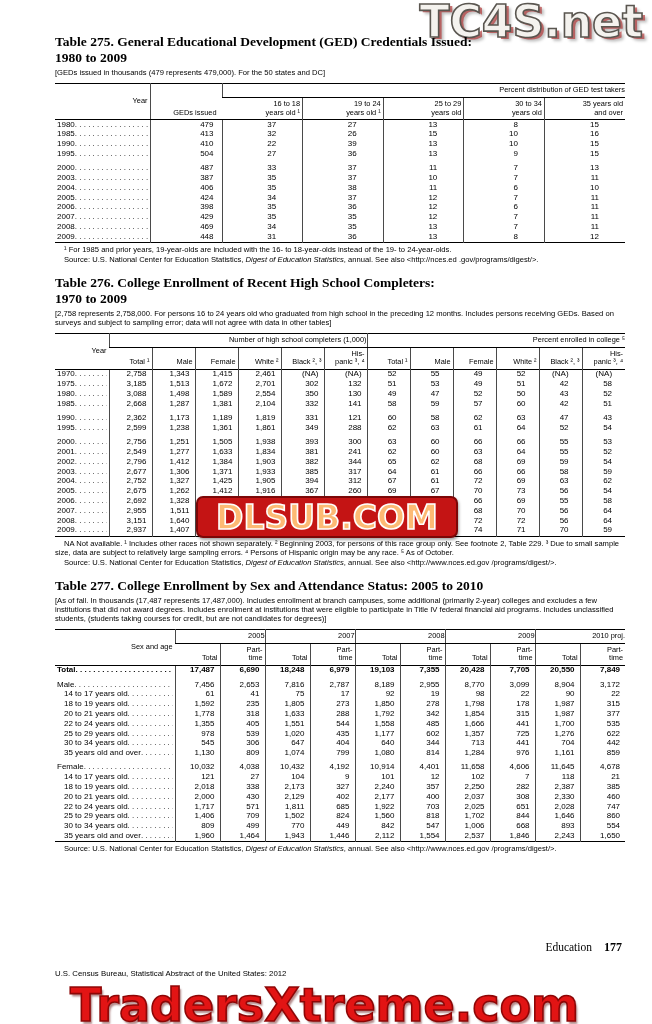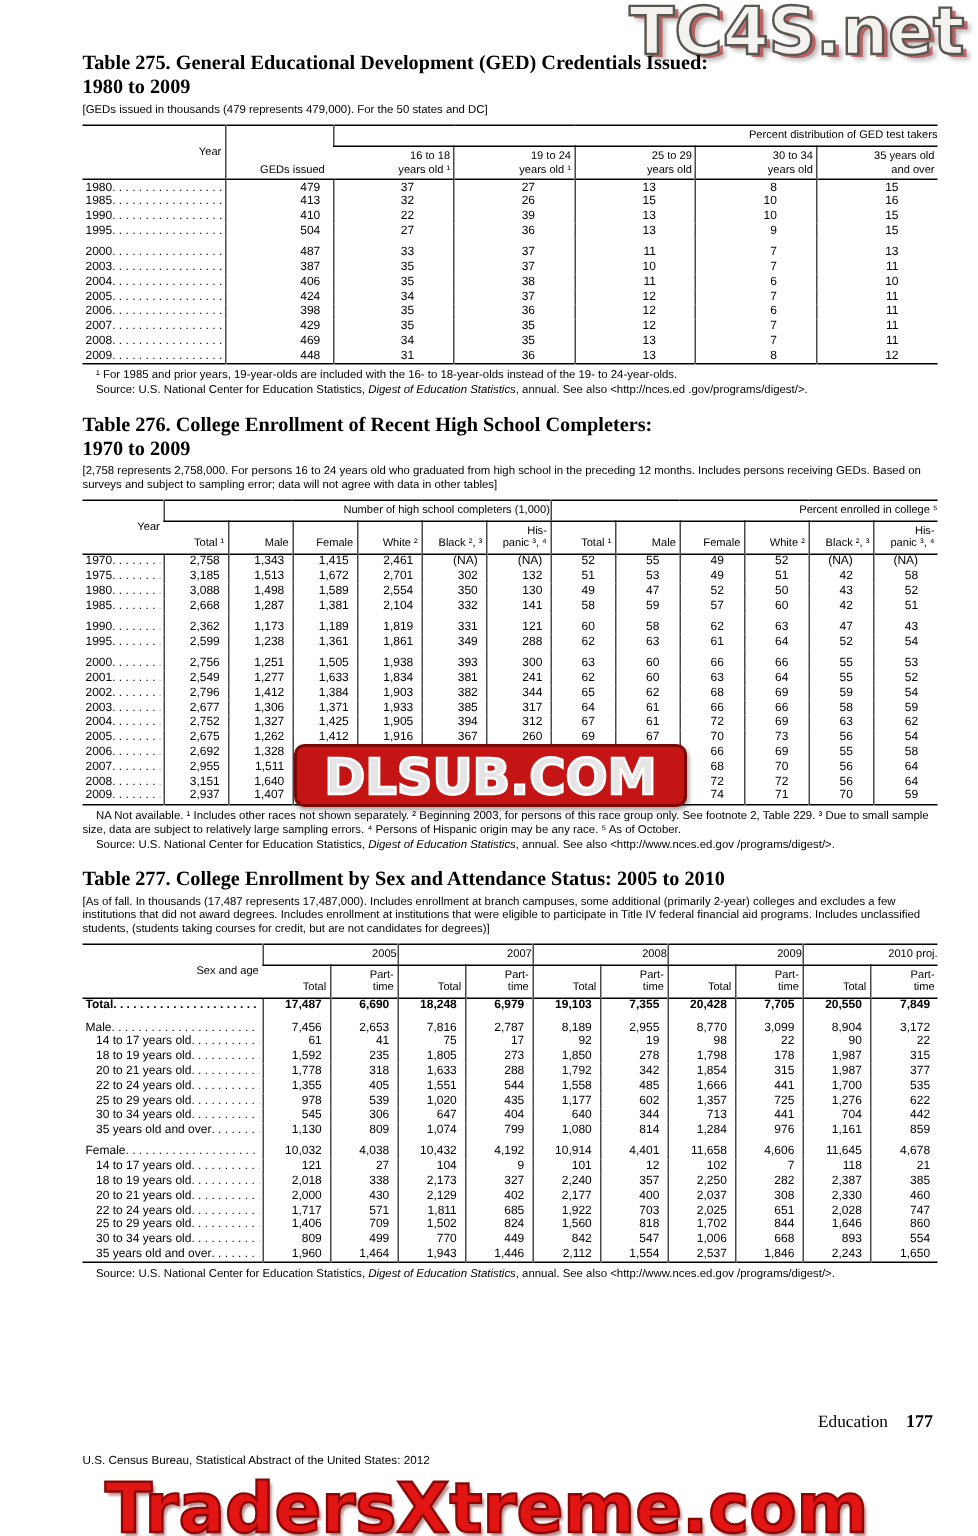--- a/index.html
+++ b/index.html
@@ -61,21 +61,21 @@
     font-family:"DejaVu Sans",sans-serif; font-weight:bold; font-size:44px; line-height:44px;
     color:#f4f2ee; -webkit-text-stroke:1.6px #5a5650;
     text-shadow:3px 2px 0 rgba(176,48,48,0.65), 5px 4px 3px rgba(0,0,0,0.25);
     letter-spacing:0px; white-space:nowrap;
   }
   .wm-mid {
     position:absolute; top:496px; left:196px; width:262px; height:42px;
     background:#c41414; border:2px solid #7c0707; border-radius:7px;
     display:flex; align-items:center; justify-content:center;
     font-family:"DejaVu Sans",sans-serif; font-weight:bold; font-size:33px;
-    color:#e5e5e5; -webkit-text-stroke:1.6px #ffffff;
+    color:#fdba74; -webkit-text-stroke:1.6px #ffffff;
     box-shadow:1px 2px 3px rgba(0,0,0,0.35);
     white-space:nowrap;
   }
   .wm-bottom {
     position:absolute; bottom:-5px; left:50%; transform:translateX(-50%);
     font-family:"DejaVu Sans",sans-serif; font-weight:bold; font-size:46px; line-height:48px;
     color:#e21414; -webkit-text-stroke:1.6px #8d0606;
     text-shadow:2px 3px 2px rgba(90,0,0,0.45);
     white-space:nowrap;
   }

